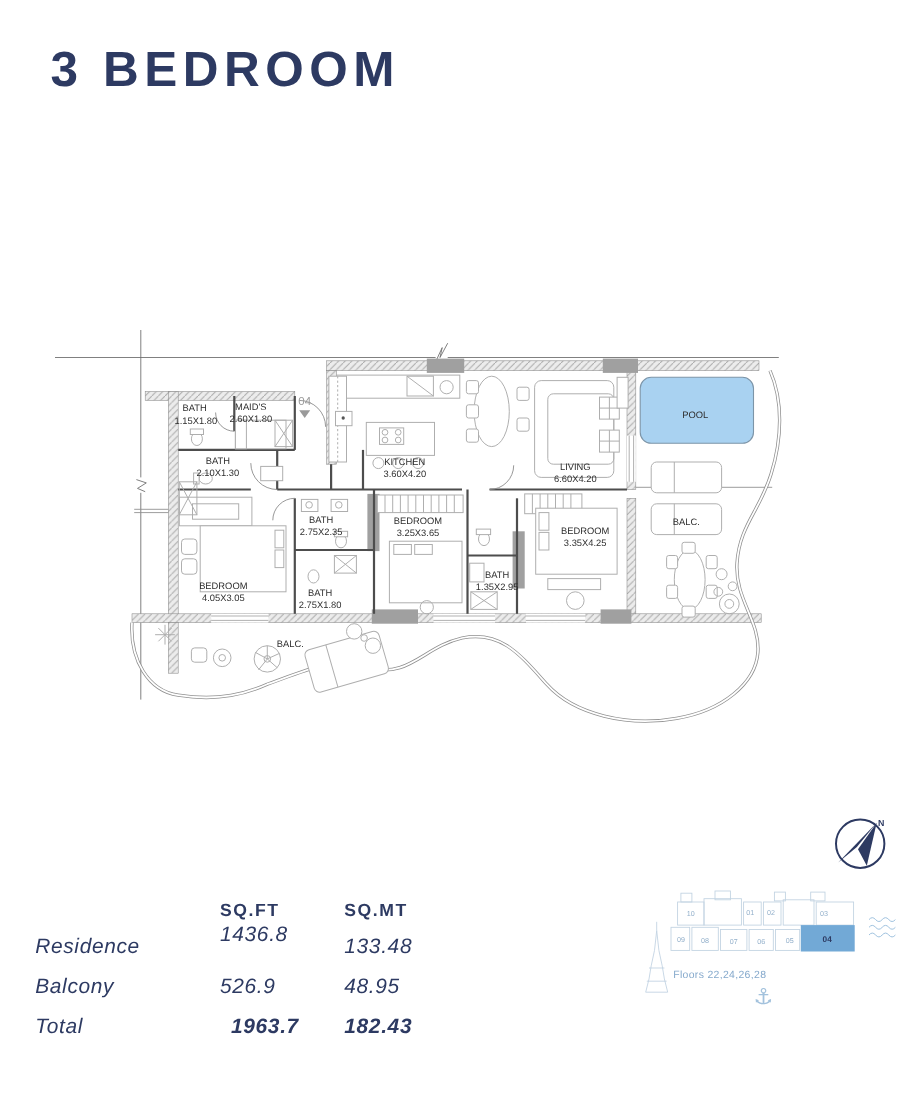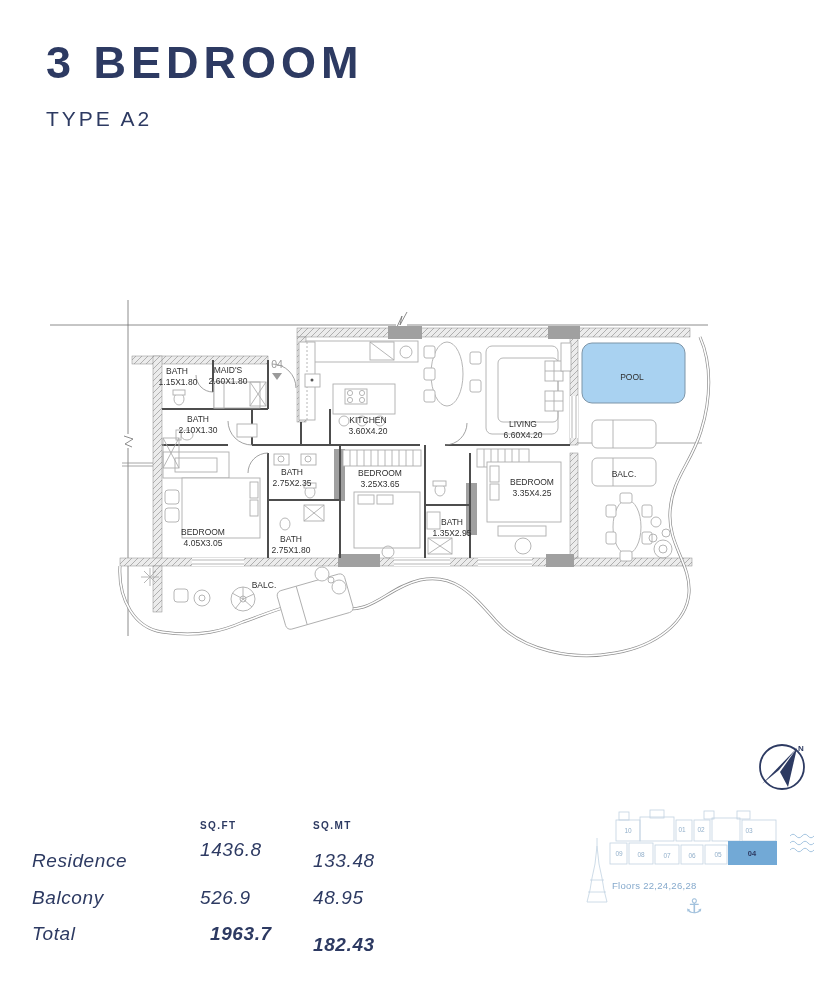--- a/index.html
+++ b/index.html
@@ -6,21 +6,21 @@
   .page{position:relative;width:834px;height:1000px;background:#ffffff;overflow:hidden;
         font-family:"Liberation Sans",sans-serif;color:#2d3a62;}
   
   .hdr{position:absolute;left:46px;top:40px;}
   .title{font-size:45px;font-weight:bold;letter-spacing:5px;color:#2d3a62;line-height:1;}
   .subtype{margin-top:22px;font-size:21px;letter-spacing:3px;color:#2d3a62;}
   .floors{margin-top:9px;font-size:13.5px;letter-spacing:1.3px;color:#2d3a62;}
   
   .tbl{position:absolute;left:32px;top:812px;width:420px;}
   .tbl .cell{position:absolute;white-space:nowrap;color:#2d3a62;}
-  .th{font-size:10px;font-weight:bold;letter-spacing:1.4px;}
+  .th{font-size:16px;font-weight:bold;letter-spacing:1.4px;}
   .rowtxt{font-size:19px;letter-spacing:0.6px;font-style:italic;}
   .boldv{font-weight:bold;}
   .c-label{left:0;}
   .c-sqft{left:168px;}
   .c-sqmt{left:281px;}
   
   svg{position:absolute;left:0;top:0;}
   .rn{font-family:"Liberation Sans",sans-serif;font-size:8.5px;fill:#2f2f2f;text-anchor:middle;}
   .marker{font-family:"Liberation Sans",sans-serif;font-size:10.5px;fill:#9a9a9a;text-anchor:middle;}
   .kp-num{font-family:"Liberation Sans",sans-serif;font-size:6.5px;fill:#93b0cb;text-anchor:middle;}
@@ -39,21 +39,20 @@
   .kp-line{stroke:#c2d3e2;stroke-width:0.8;fill:none;}
   .wave{stroke:#9dc0de;stroke-width:0.9;fill:none;}
 </style>
 </head>
 <body>
 
 <div class="page">
 
   <div class="hdr">
     <div class="title">3 BEDROOM</div>
-    <div class="subtype">TYPE A2</div>
   </div>
 
   <svg width="834" height="1000" viewBox="0 0 834 1000">
     <defs>
       <pattern id="hatch" patternUnits="userSpaceOnUse" width="6" height="6">
         <rect width="6" height="6" fill="#ececec"></rect>
         <path d="M0,6 L6,0" stroke="#a9a9a9" stroke-width="0.9"></path>
       </pattern>
     </defs>
 
@@ -338,16 +337,16 @@
     <span class="cell rowtxt c-label" style="top:38px;">Residence</span>
     <span class="cell rowtxt c-sqft" style="top:27px;">1436.8</span>
     <span class="cell rowtxt c-sqmt" style="top:38px;">133.48</span>
 
     <span class="cell rowtxt c-label" style="top:75px;text-align:center;">Balcony</span>
     <span class="cell rowtxt c-sqft" style="top:75px;">526.9</span>
     <span class="cell rowtxt c-sqmt" style="top:75px;text-align:center;">48.95</span>
 
     <span class="cell rowtxt c-label" style="top:111px;">Total</span>
     <span class="cell rowtxt boldv c-sqft" style="top:111px;margin-left:10px;">1963.7</span>
-    <span class="cell rowtxt boldv c-sqmt" style="top:111px;margin-top:11px;">182.43</span>
+    <span class="cell rowtxt boldv c-sqmt" style="top:111px;">182.43</span>
   </div>
 
 </div>
 
 </body></html>

